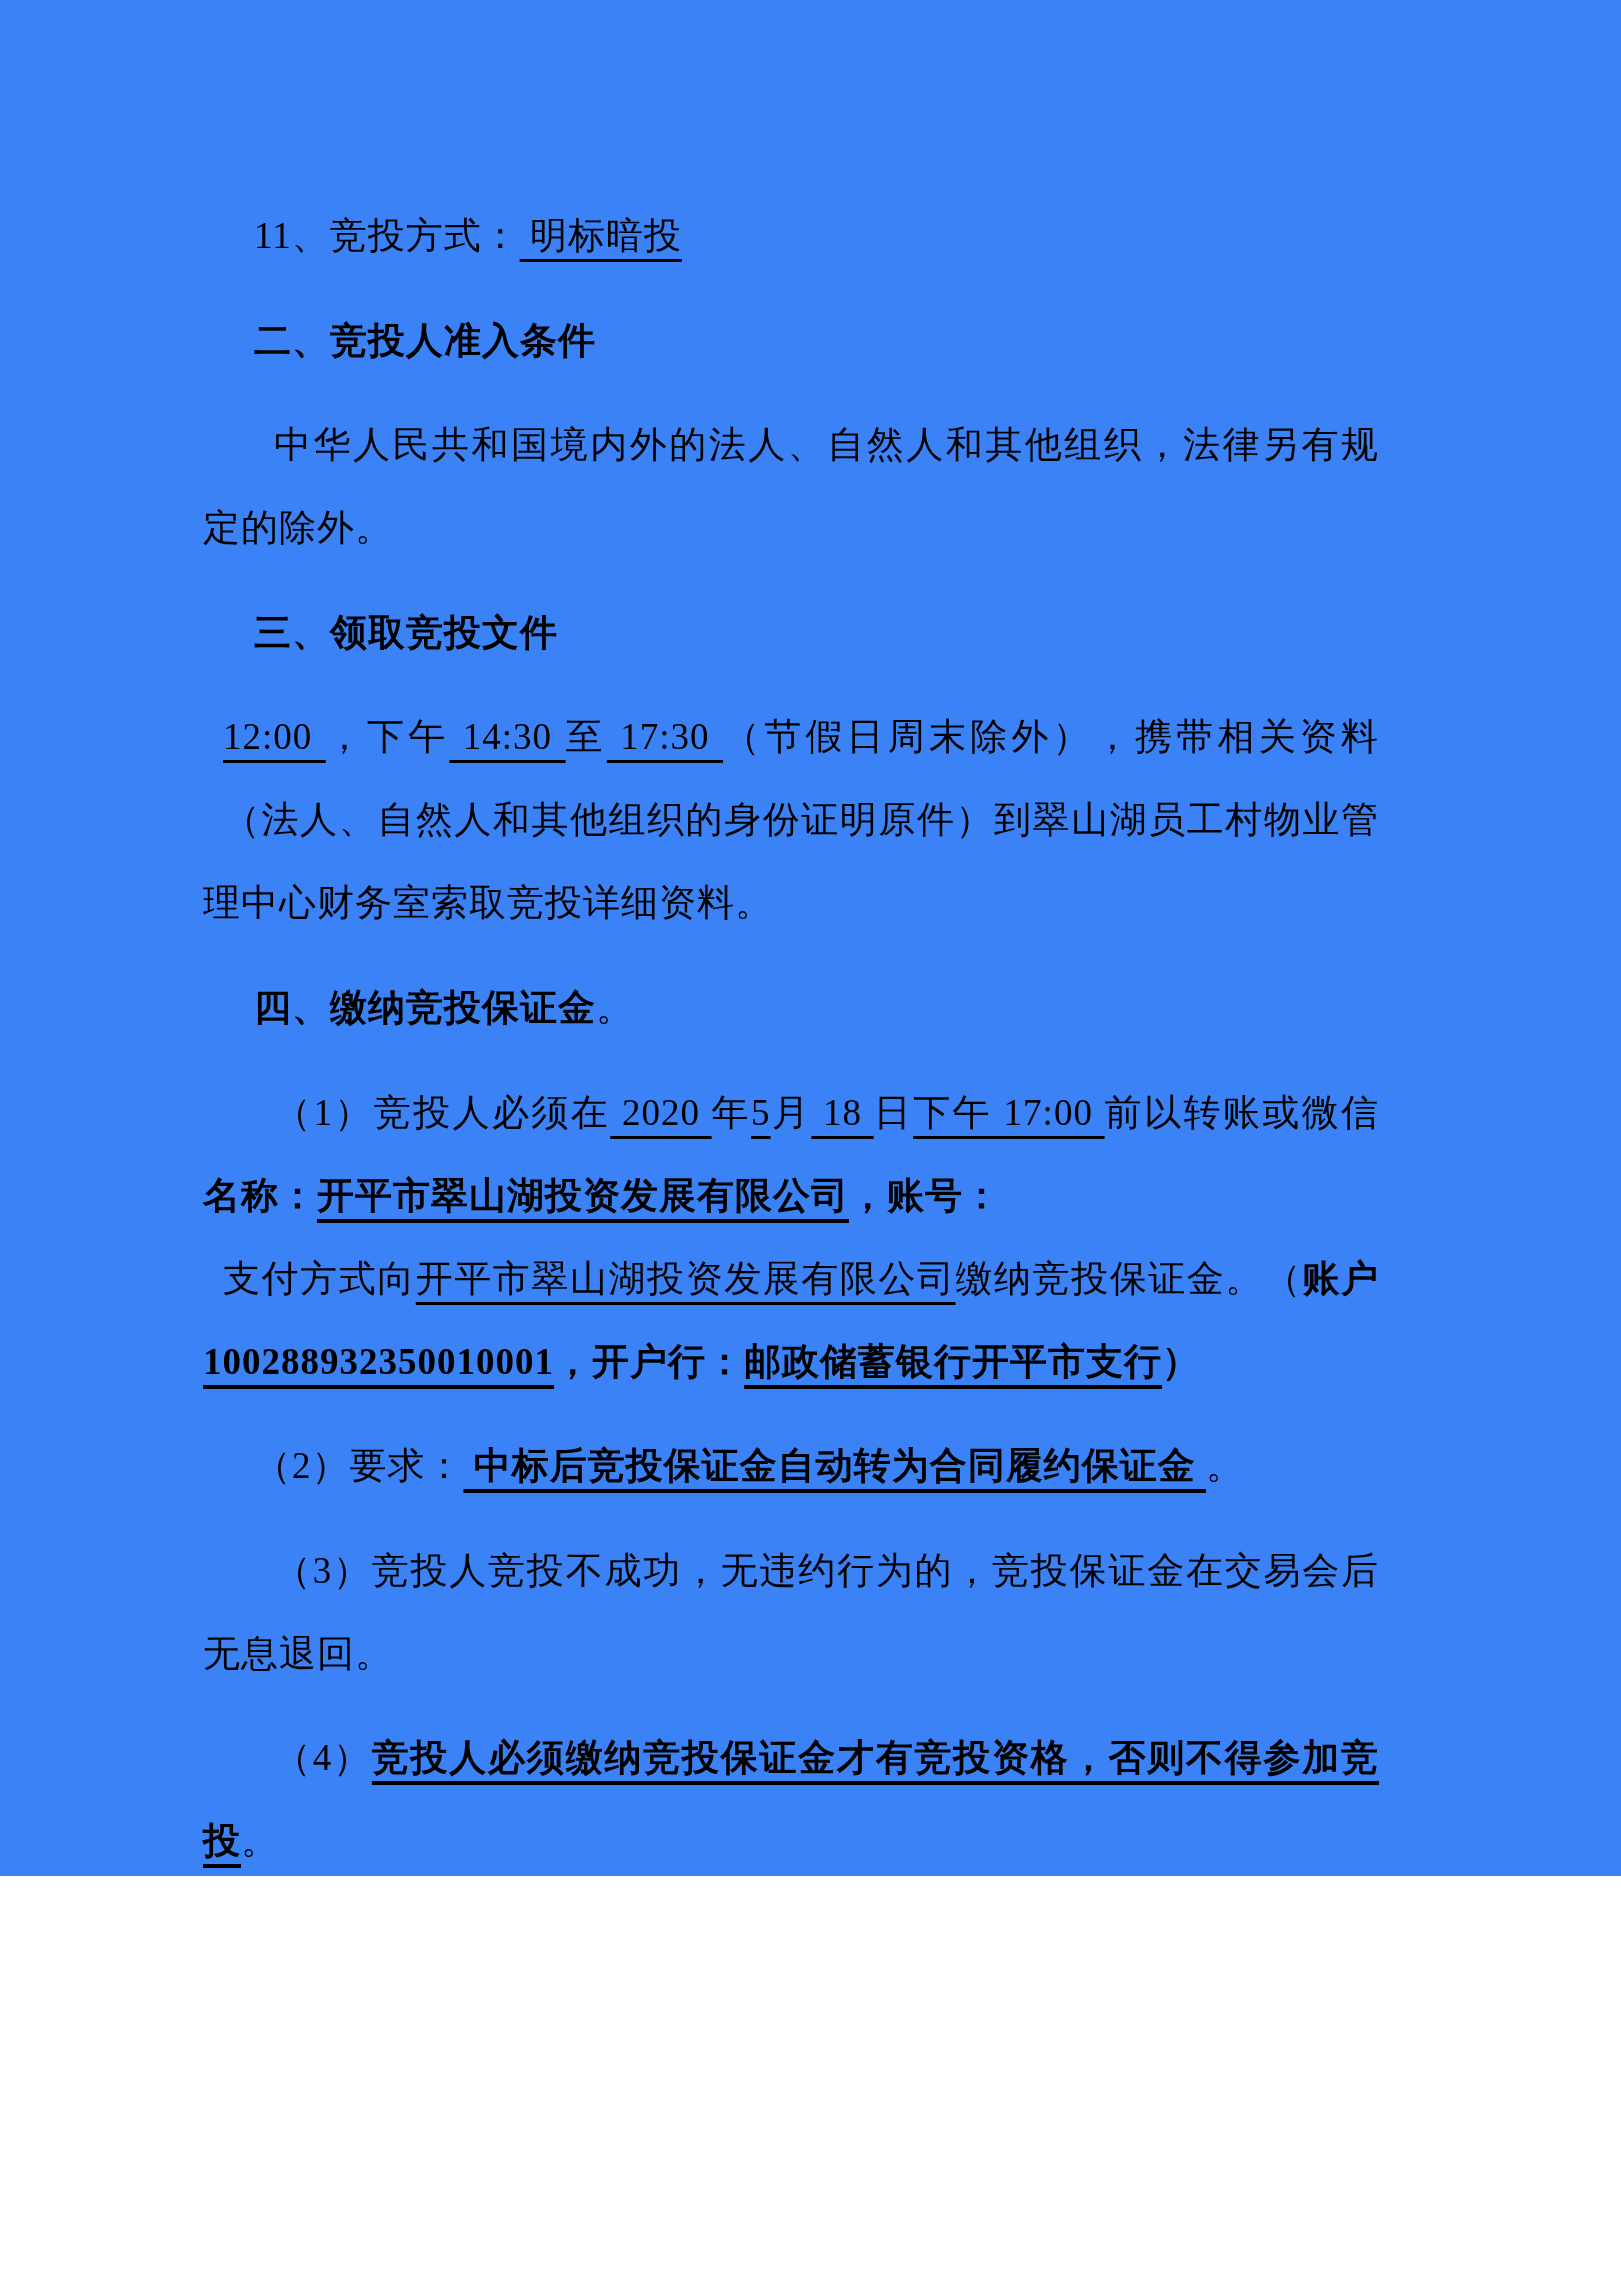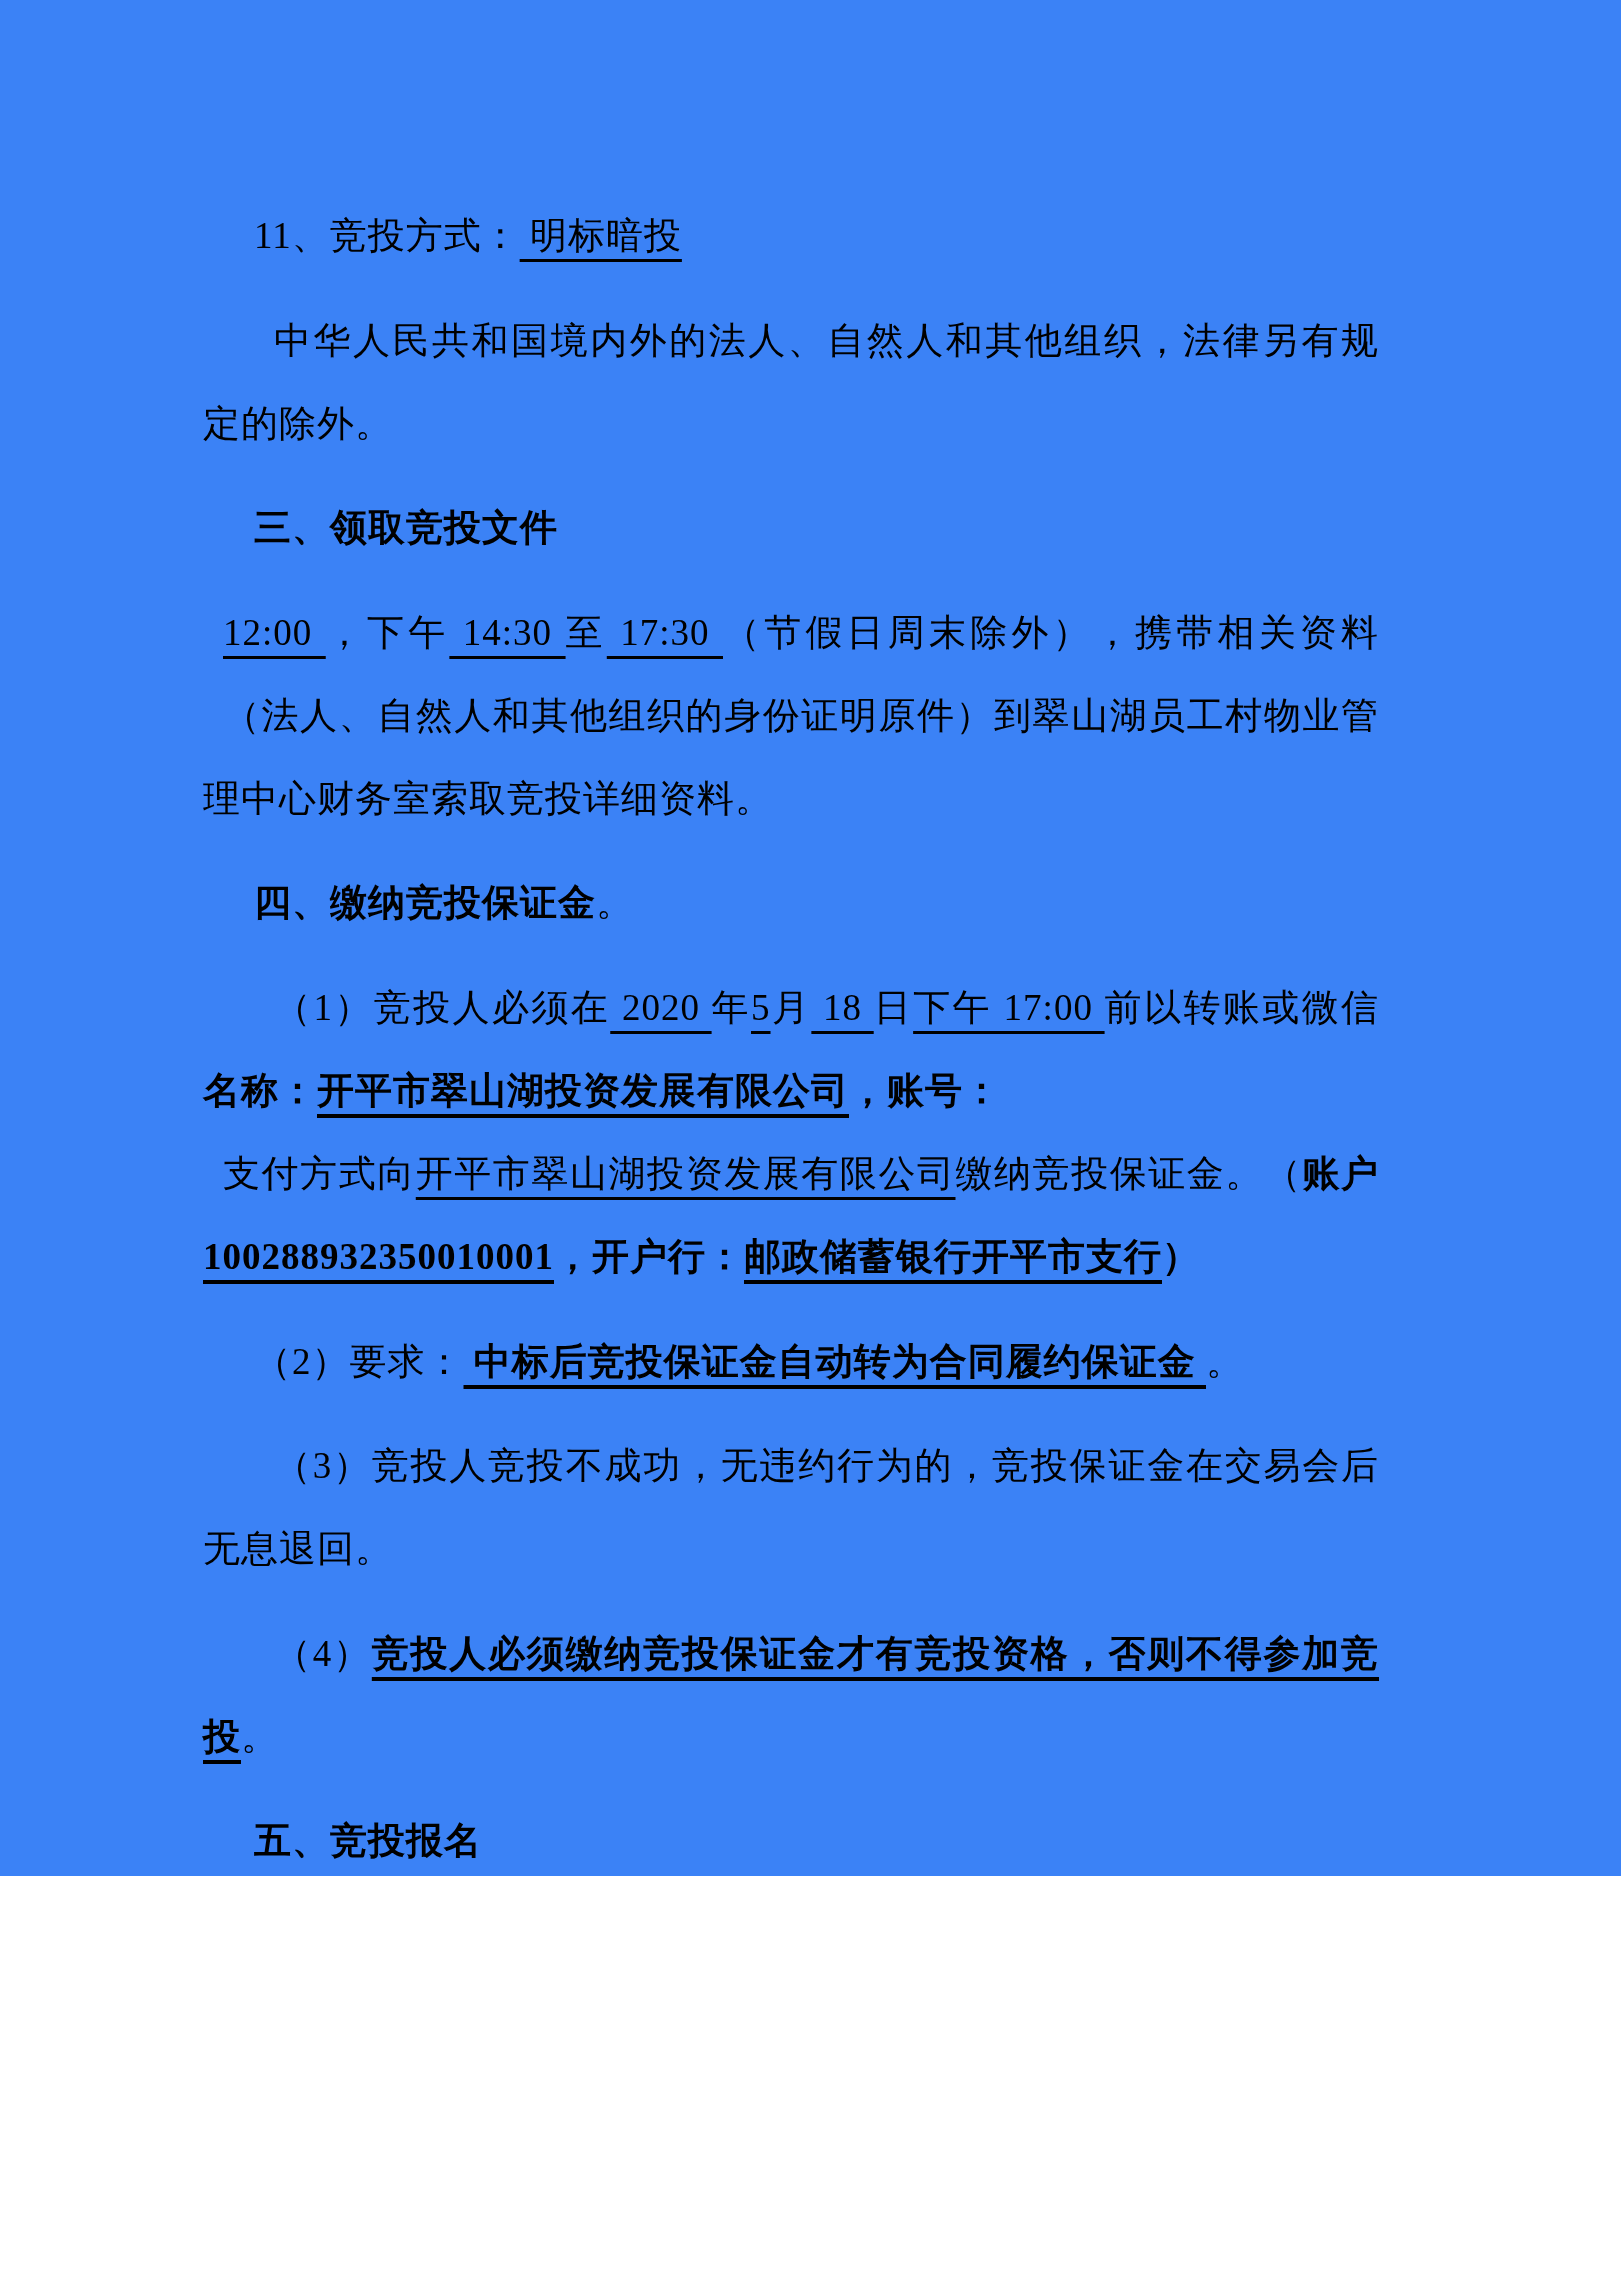--- a/index.html
+++ b/index.html
@@ -46,32 +46,32 @@
     text-underline-offset: 10.8px;
   }
   .b.u { text-decoration-thickness: 3.9px; }
 </style>
 </head>
 <body>
 
 <div class="page">
   <div class="content">
       <div class="line indent pbreak"><span>11、竞投方式：</span><span class="u"> 明标暗投</span></div>
+      <div class="line indent pbreak"><span class="b">二、竞投人准入条件</span></div>
       <div class="line indent fill"><span>中华人民共和国境内外的法人、自然人和其他组织，法律另有规</span></div>
       <div class="line pbreak"><span>定的除外。</span></div>
       <div class="line indent pbreak"><span class="b">三、领取竞投文件</span></div>
       <div class="line fill"><span class="u">12:00 </span><span>，下午</span><span class="u"> 14:30 </span><span>至</span><span class="u"> 17:30 </span><span>（节假日周末除外），携带相关资料</span></div>
       <div class="line fill"><span>（法人、自然人和其他组织的身份证明原件）到翠山湖员工村物业管</span></div>
       <div class="line pbreak"><span>理中心财务室索取竞投详细资料。</span></div>
       <div class="line indent pbreak"><span class="b">四、缴纳竞投保证金</span><span>。</span></div>
       <div class="line indent fill"><span>（1）竞投人必须在</span><span class="u"> 2020 </span><span>年</span><span class="u">5</span><span>月</span><span class="u"> 18 </span><span>日</span><span class="u">下午 17:00 </span><span>前以转账或微信</span></div>
       <div class="line"><span class="b">名称：</span><span class="b u">开平市翠山湖投资发展有限公司</span><span class="b">，账号：</span></div>
       <div class="line fill"><span>支付方式向</span><span class="u">开平市翠山湖投资发展有限公司</span><span>缴纳竞投保证金。（</span><span class="b">账户</span></div>
       <div class="line pbreak"><span class="b u">100288932350010001</span><span class="b">，开户行：</span><span class="b u">邮政储蓄银行开平市支行</span><span class="b">）</span></div>
       <div class="line indent pbreak"><span>（2）要求：</span><span class="b u"> 中标后竞投保证金自动转为合同履约保证金 </span><span>。</span></div>
       <div class="line indent fill"><span>（3）竞投人竞投不成功，无违约行为的，竞投保证金在交易会后</span></div>
       <div class="line pbreak"><span>无息退回。</span></div>
       <div class="line indent fill"><span>（4）</span><span class="b u">竞投人必须缴纳竞投保证金才有竞投资格，否则不得参加竞</span></div>
       <div class="line pbreak"><span class="b u">投</span><span>。</span></div>
-      <div class="line indent"><span class="b">五、竞投报名</span></div>
     </div>
 </div>
 
 
 </body></html>

